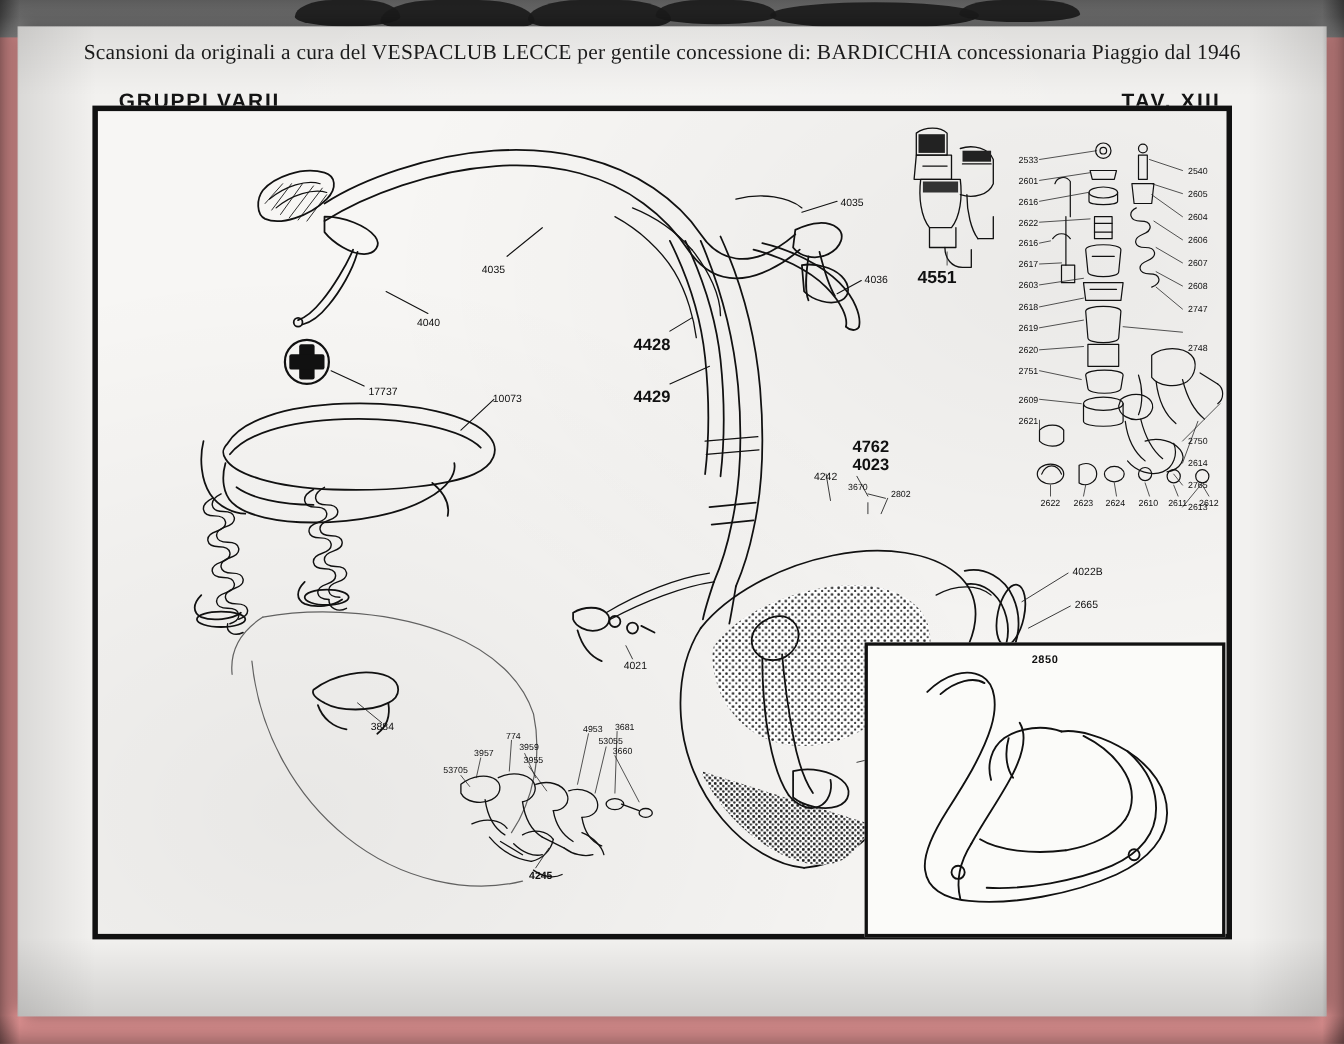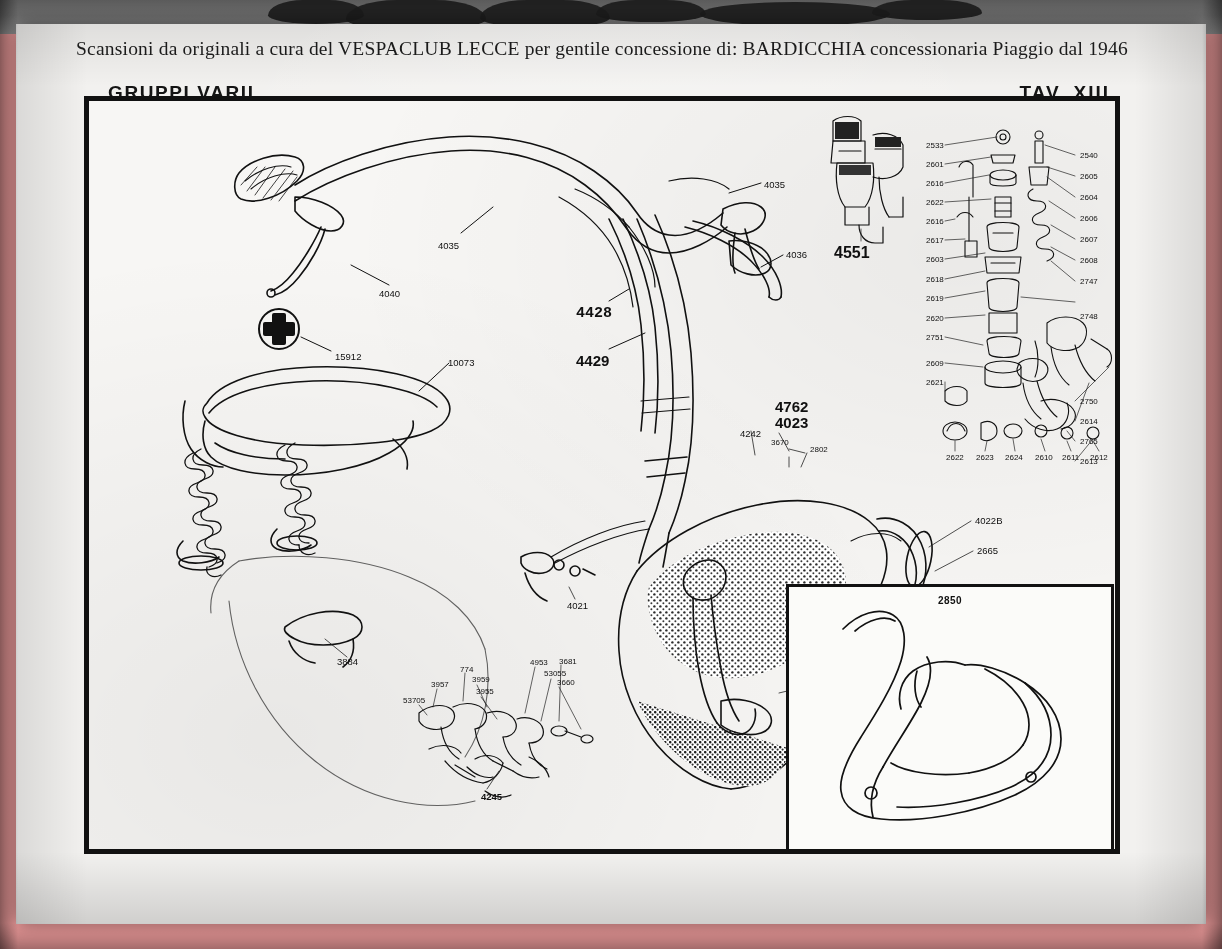--- a/index.html
+++ b/index.html
@@ -521,23 +521,23 @@
           <circle cx="1.2" cy="1.2" r="1.3" fill="#1f1f1f"></circle>
           <circle cx="3.6" cy="3.6" r="1.1" fill="#2f2f2f"></circle>
         </pattern>
       </defs>
     </svg>
 
     <div class="num n-sm" style="left:675px; top:79px;">4035</div>
     <div class="num n-sm" style="left:349px; top:140px;">4035</div>
     <div class="num n-sm" style="left:697px; top:149px;">4036</div>
     <div class="num n-sm" style="left:290px; top:188px;">4040</div>
-    <div class="num n-lg" style="left:487px; top:205px;font-family:Liberation Mono, monospace;">4428</div>
+    <div class="num n-lg" style="left:487px; top:205px;">4428</div>
     <div class="num n-lg" style="left:487px; top:252px;">4429</div>
-    <div class="num n-sm" style="left:246px; top:251px;">15912</div>
+    <div class="num n-sm" style="left:246px; top:251px;">17737</div>
     <div class="num n-sm" style="left:359px; top:257px;">10073</div>
 
     <div class="num n-md" style="left:745px; top:144px; font-weight:700;">4551</div>
     <div class="num n-xs" style="left:837px; top:41px;">2533</div>
     <div class="num n-xs" style="left:837px; top:60px;">2601</div>
     <div class="num n-xs" style="left:837px; top:79px;">2616</div>
     <div class="num n-xs" style="left:837px; top:98px;">2622</div>
     <div class="num n-xs" style="left:837px; top:117px;">2616</div>
     <div class="num n-xs" style="left:837px; top:136px;">2617</div>
     <div class="num n-xs" style="left:837px; top:155px;">2603</div>

